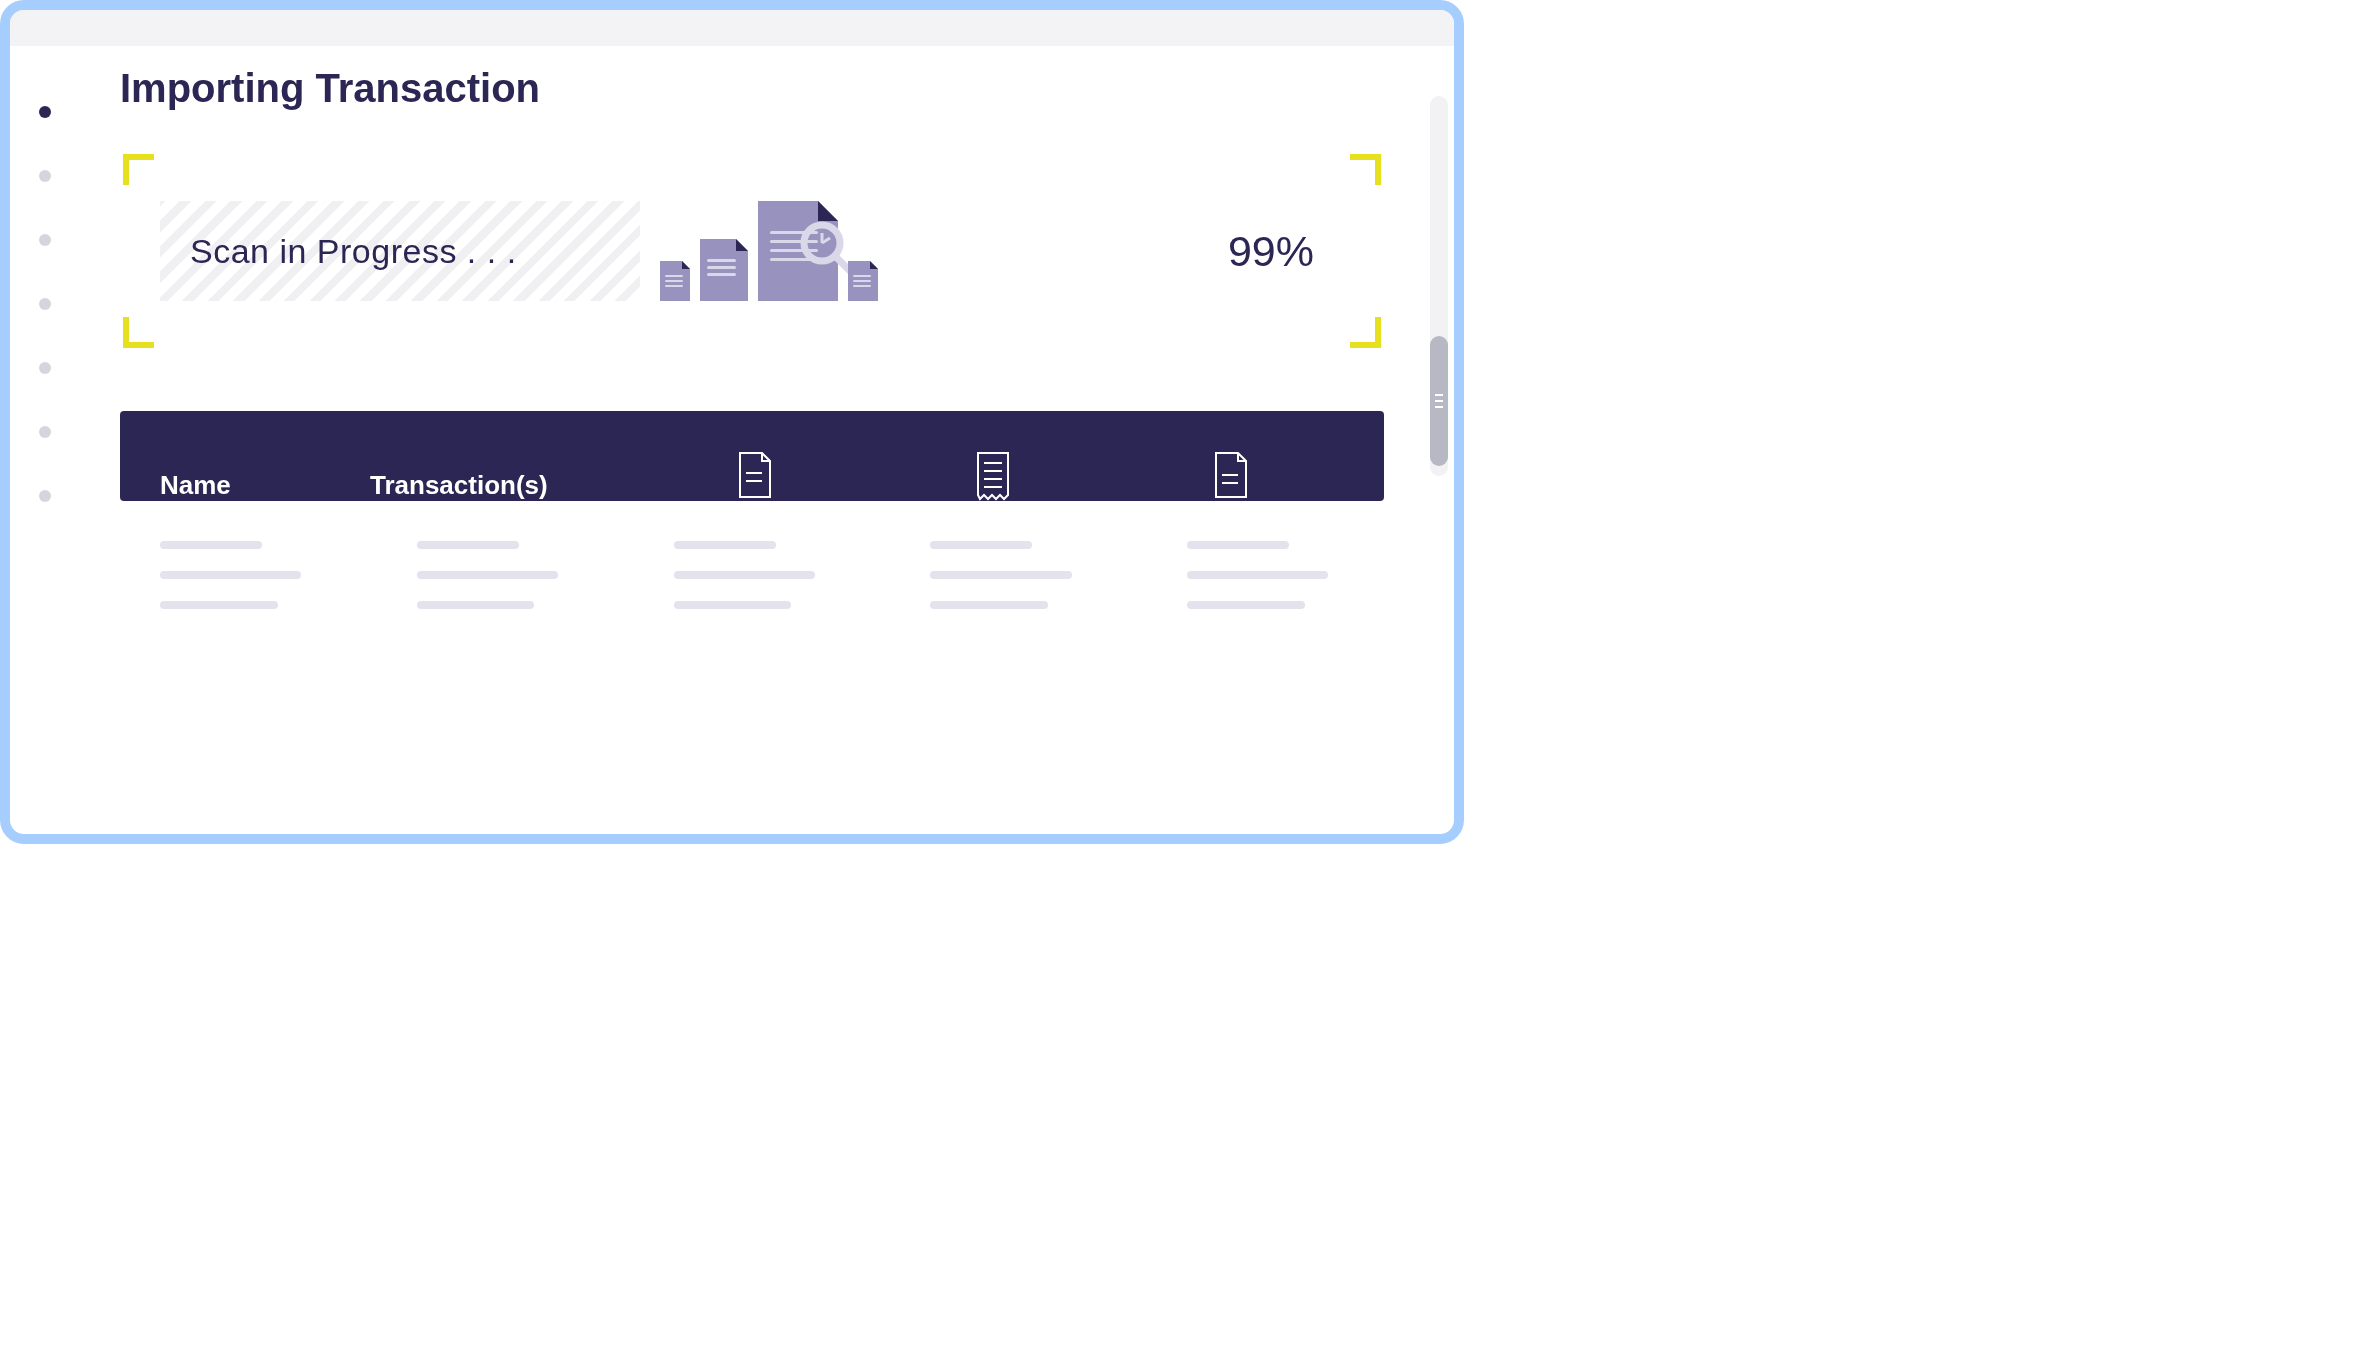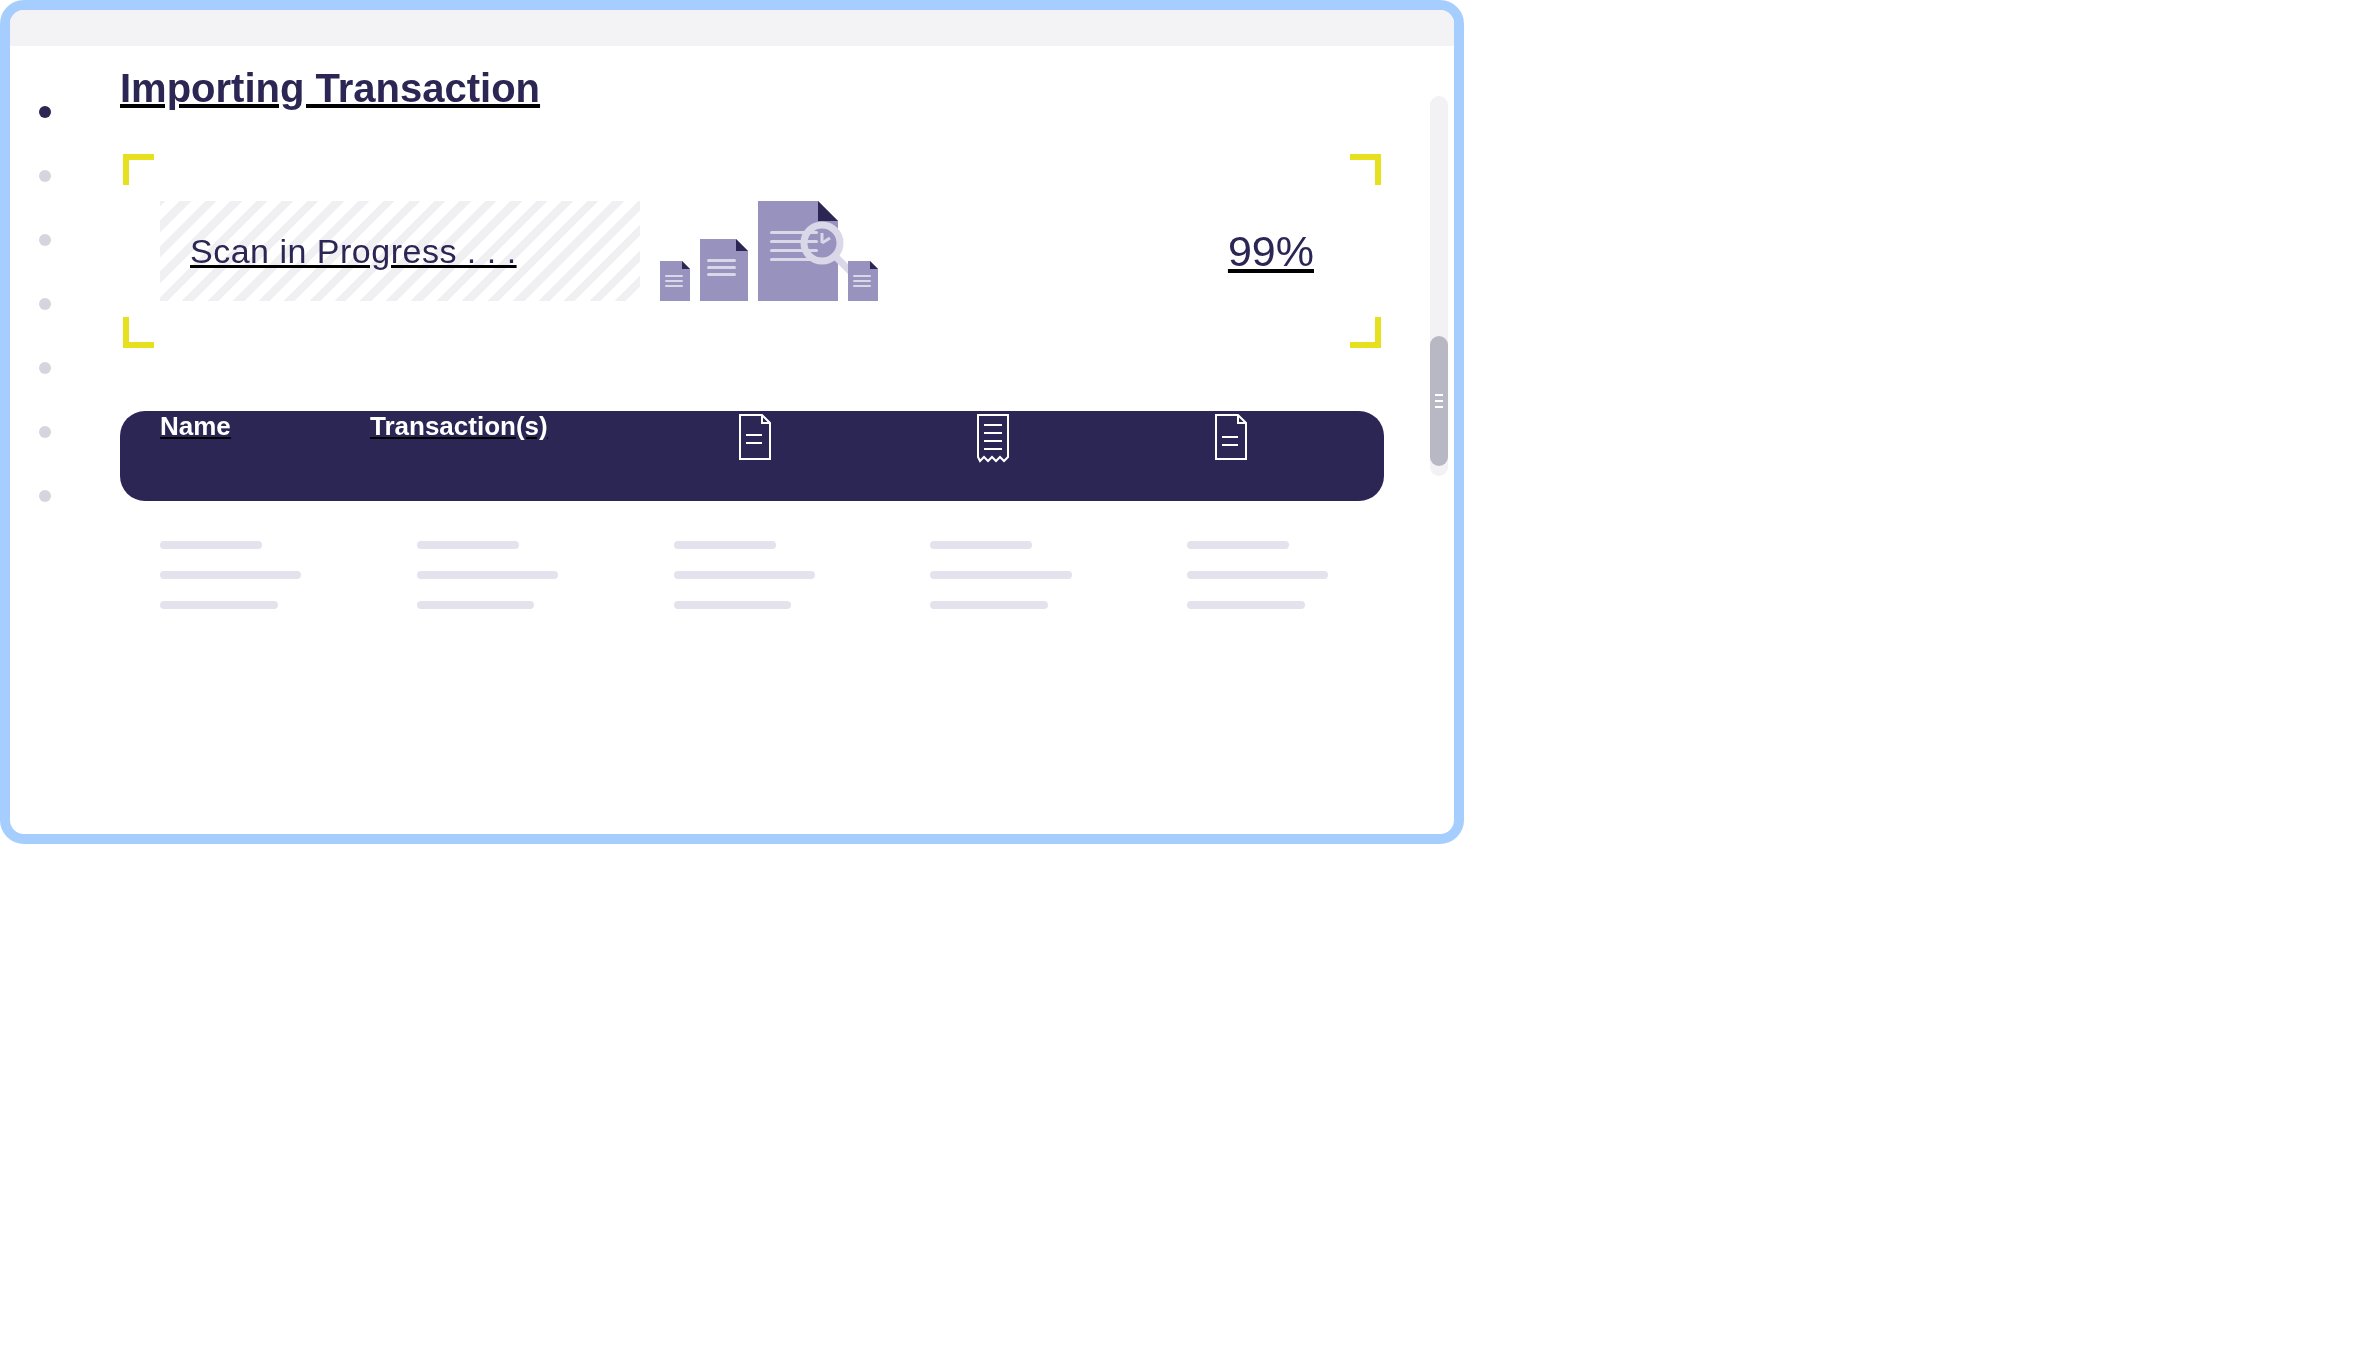--- a/index.html
+++ b/index.html
@@ -40,21 +40,20 @@
       border-radius: 50%;
       background: #d5d5df;
     }
     .sidebar-dot.active {
       background: #2c2654;
     }
     .content {
       flex: 1;
       padding: 20px 70px 0 40px;
       position: relative;
-      text-decoration: underline;
     }
     .page-title {
       font-size: 40px;
       font-weight: 700;
       color: #2c2654;
       margin-bottom: 40px;
     }
     .scan-panel {
       position: relative;
       height: 200px;
@@ -181,24 +180,24 @@
       height: 56px;
     }
     .percent {
       font-size: 43px;
       color: #2c2654;
       margin-left: auto;
       margin-right: 30px;
     }
     .table-header {
       background: #2c2654;
-      border-radius: 25px;
+      border-radius: 4px;
       height: 90px;
       display: flex;
-      align-items: flex-start;
+      align-items: flex-end;
       padding: 0 40px;
       color: #fff;
       gap: 10px;
     }
     .th-name {
       font-size: 26px;
       font-weight: 600;
       width: 200px;
     }
     .th-trans {

